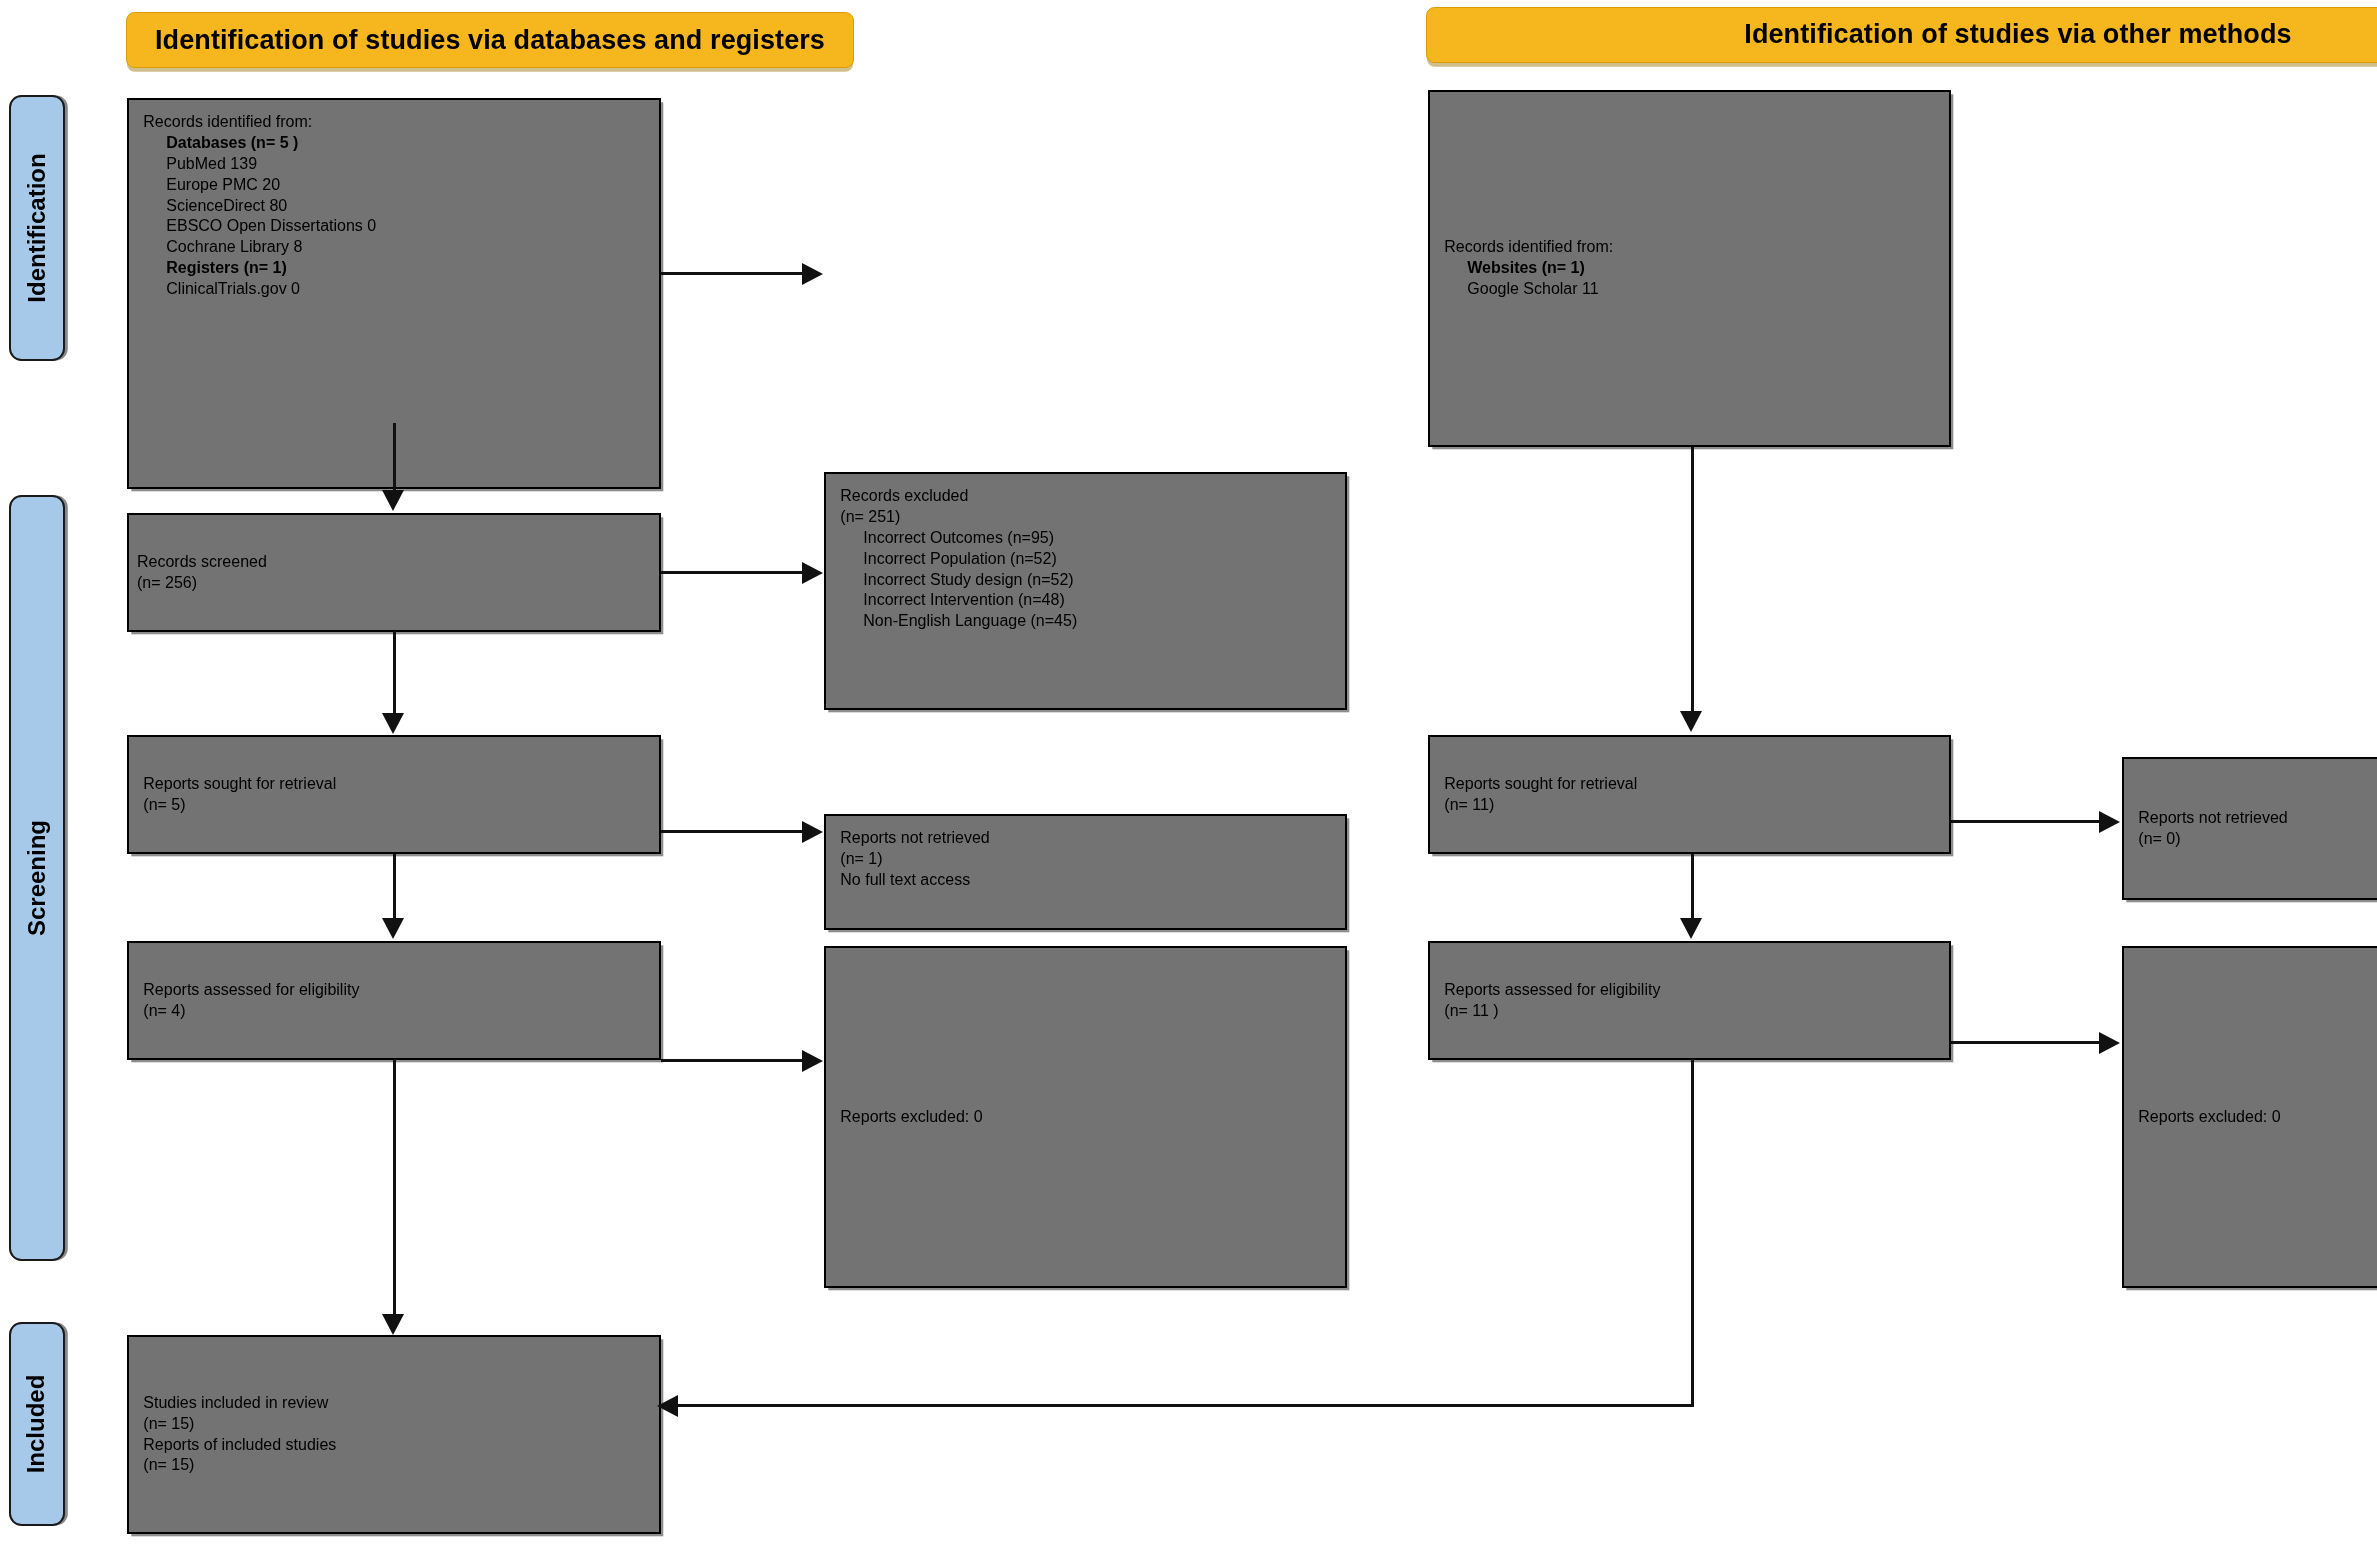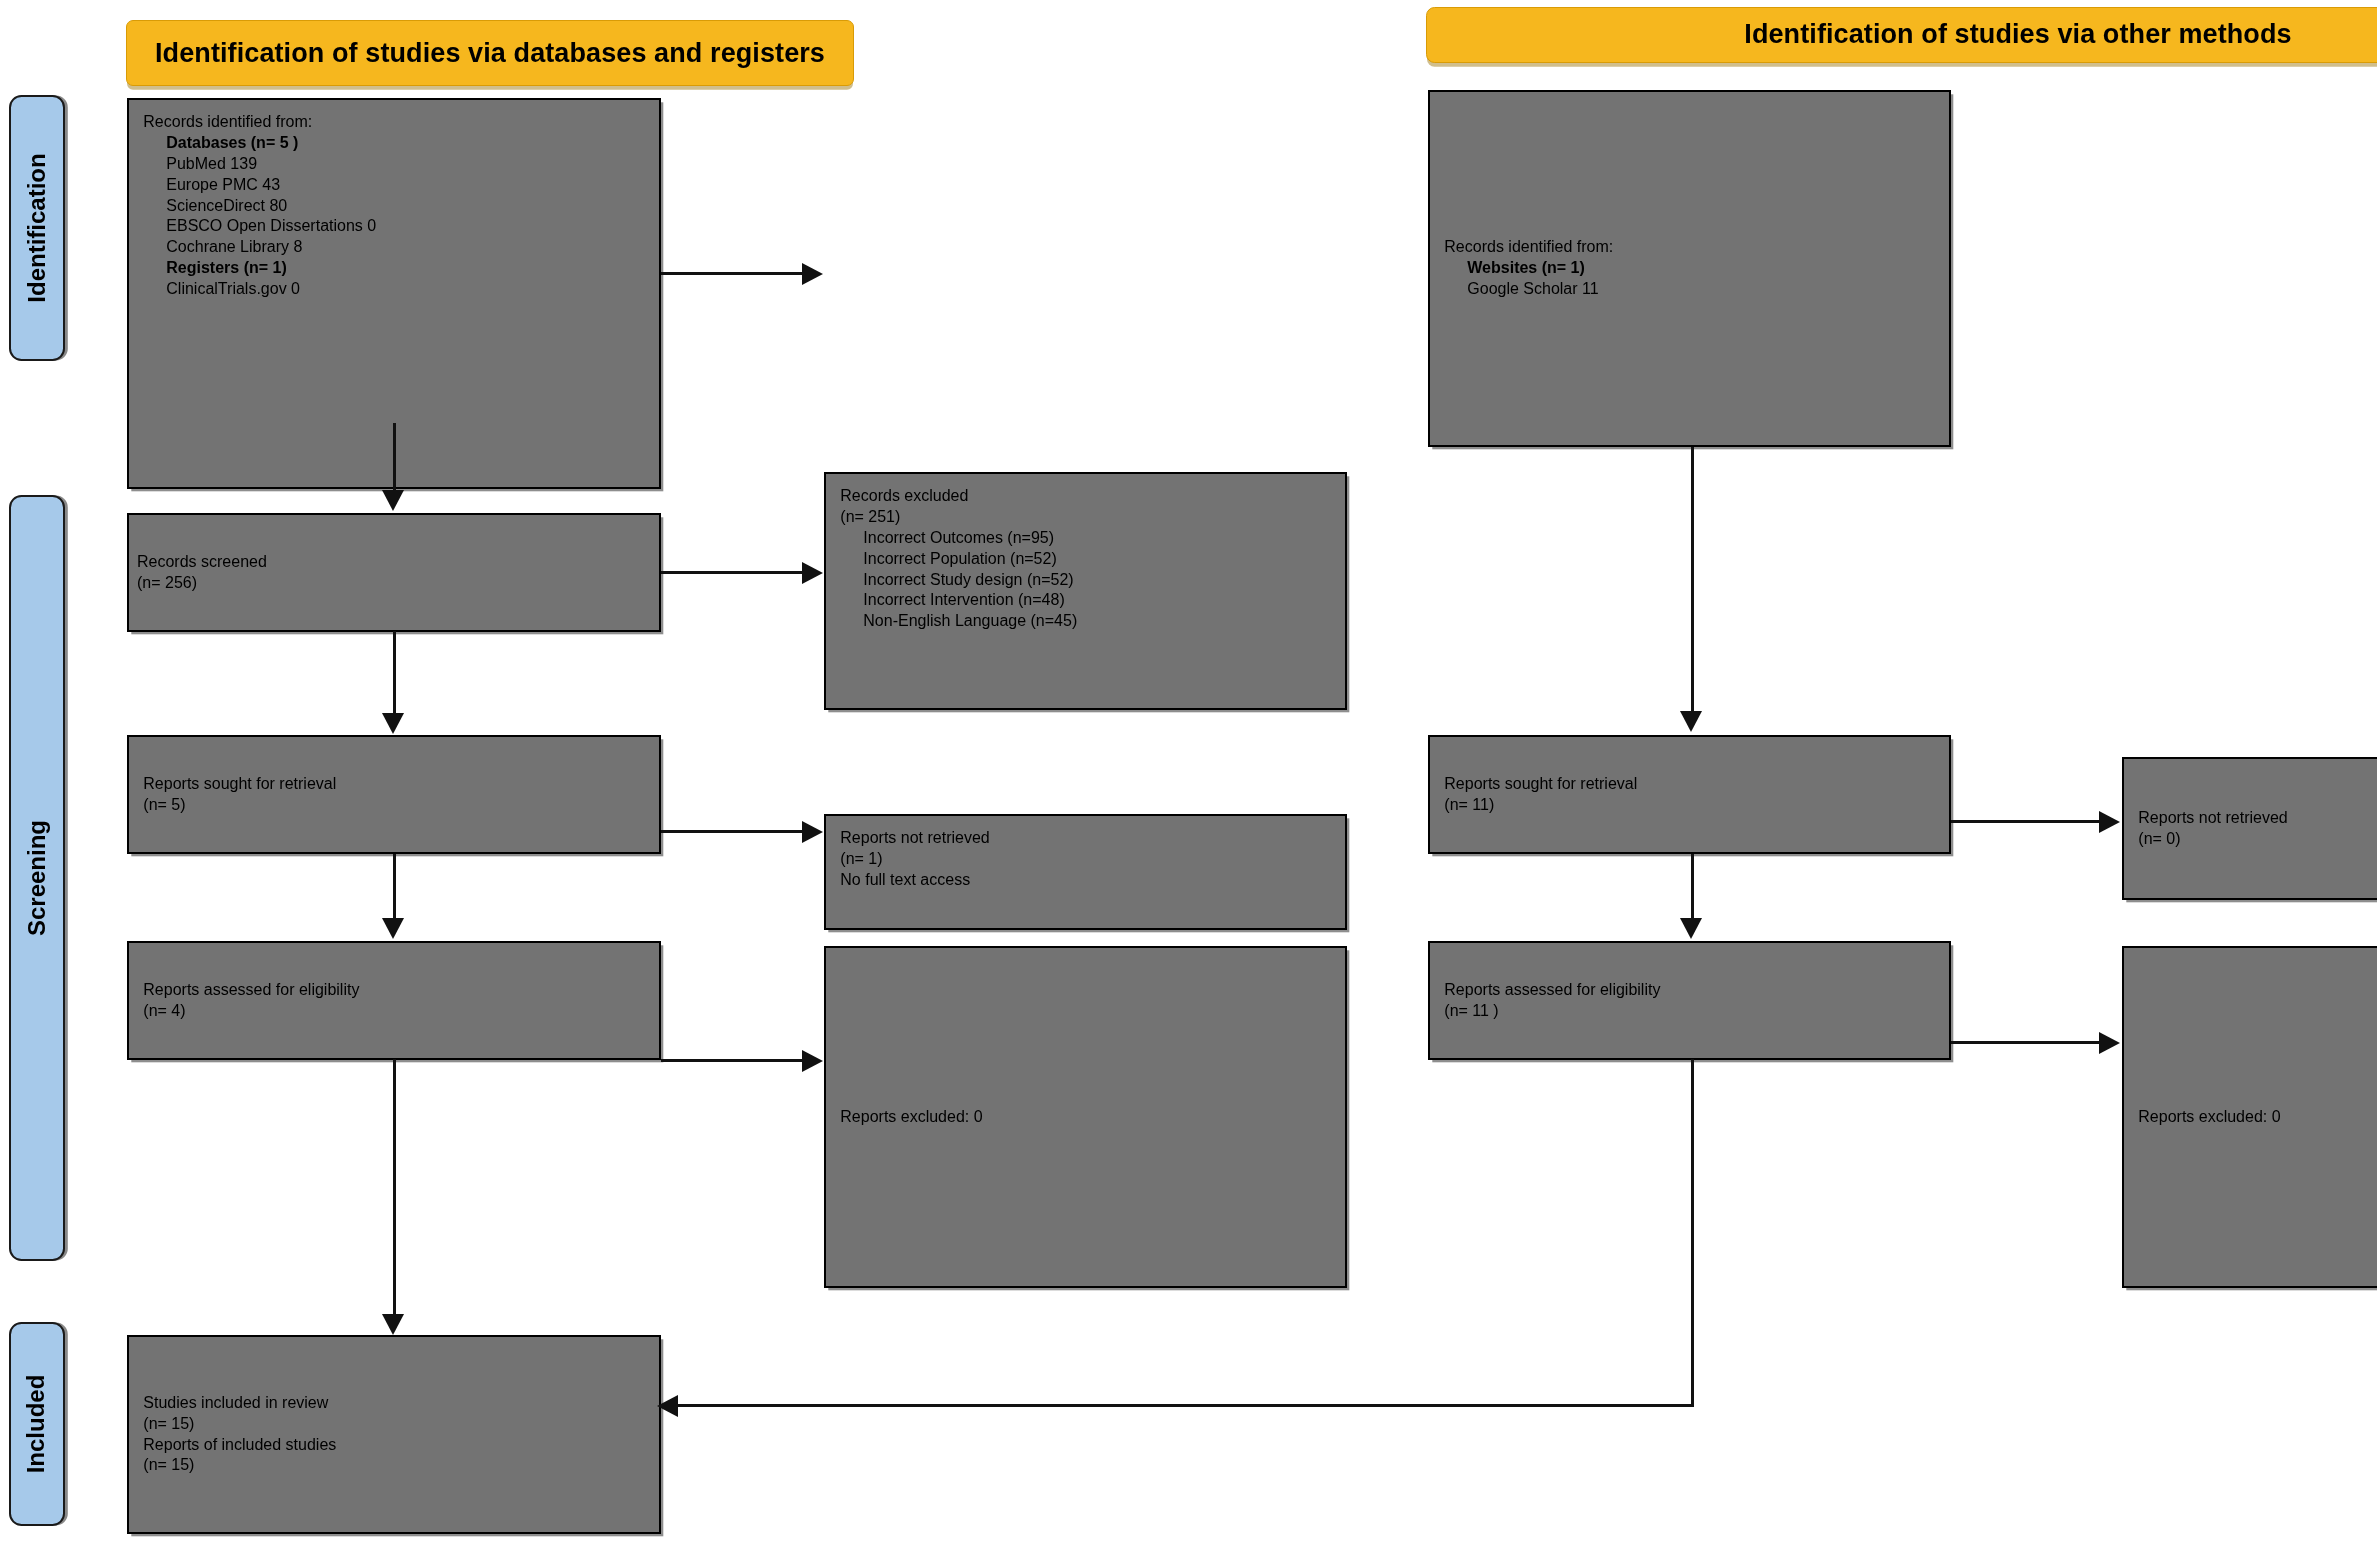--- a/index.html
+++ b/index.html
@@ -104,21 +104,21 @@
     border-top: 11.4px solid transparent;
     border-bottom: 11.4px solid transparent;
     border-right: 21px solid #111111;
   }
 </style>
 </head>
 <body>
 
 <div id="canvas">
 
-  <div class="banner" style="left:126px; top:20px; width:728px; height:66px;border-radius:7px;">
+  <div class="banner" style="left:126px; top:12px; width:728px; height:56px;">
     <span>Identification of studies via databases and registers</span>
   </div>
 
   <div class="banner" style="left:1426px; top:6.7px; width:1184px; height:56px;">
     <span>Identification of studies via other methods</span>
   </div>
 
   <div class="sidepill" style="left:8.6px; top:95px; width:56px; height:266px;">
     <span>Identification</span>
   </div>
@@ -128,21 +128,21 @@
   </div>
 
   <div class="sidepill" style="left:8.6px; top:1322px; width:56px; height:204px;">
     <span>Included</span>
   </div>
 
   <div class="box" style="left:127px; top:98px; width:534px; height:391px;">
     <div class="ln">Records identified from:</div>
     <div class="ln ind b">Databases (n= 5 )</div>
     <div class="ln ind">PubMed 139</div>
-    <div class="ln ind">Europe PMC 43</div>
+    <div class="ln ind">Europe PMC 20</div>
     <div class="ln ind">ScienceDirect 80</div>
     <div class="ln ind">EBSCO Open Dissertations 0</div>
     <div class="ln ind">Cochrane Library 8</div>
     <div class="ln ind b">Registers (n= 1)</div>
     <div class="ln ind">ClinicalTrials.gov 0</div>
   </div>
 
 
   <div class="box vcenter" style="left:127px; top:513px; width:534px; height:119px;padding-left:8px;">
     <div class="ln">Records screened</div>

